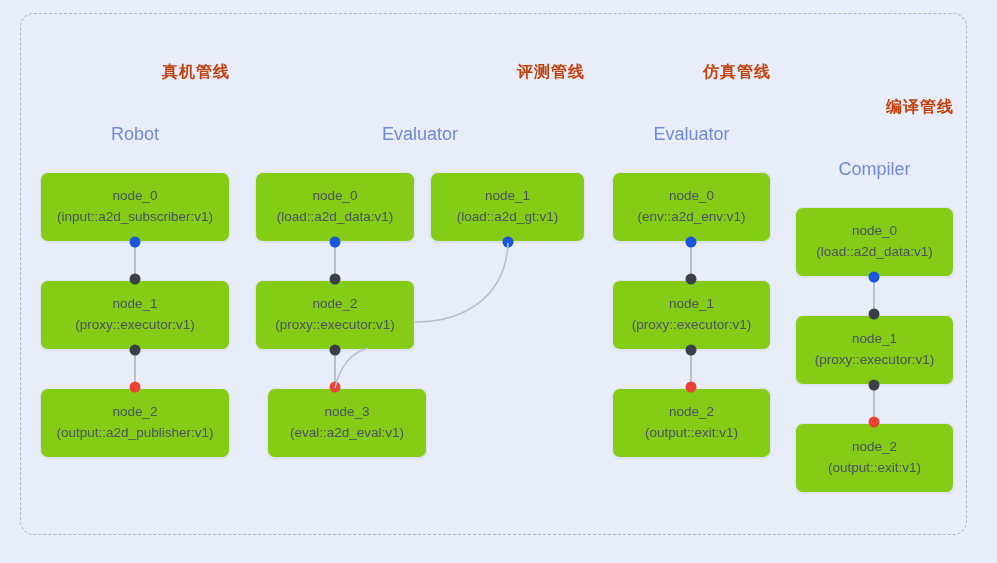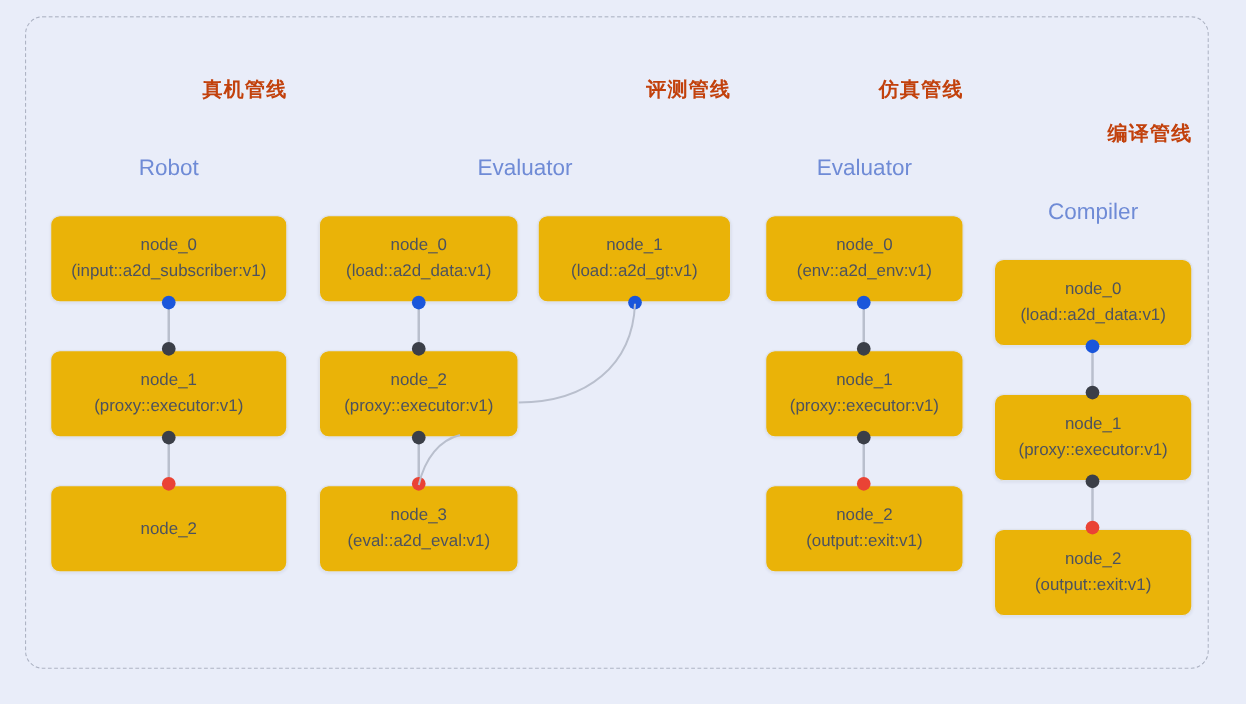--- a/index.html
+++ b/index.html
@@ -68,21 +68,21 @@
     font-size: 18px;
     font-weight: normal;
     color: #6f8bd6;
     white-space: nowrap;
   }
 
   
   .node-box {
     position: absolute;
     box-sizing: border-box;
-    background: #eab308;
+    background: #84cc16;
     border: 1px solid #dfe3ec;
     border-radius: 8px;
     box-shadow: 0 1px 2px rgba(70,85,130,0.07);
     display: flex;
     flex-direction: column;
     align-items: center;
     justify-content: center;
   }
   .node-name {
     font-size: 13.5px;
@@ -138,20 +138,21 @@
         <div class="node-spec">(input::a2d_subscriber:v1)</div>
       </div>
 
       <div class="node-box" style="left:0px; top:280px; width:190px; height:70px;">
         <div class="node-name">node_1</div>
         <div class="node-spec">(proxy::executor:v1)</div>
       </div>
 
       <div class="node-box" style="left:0px; top:388px; width:190px; height:70px;">
         <div class="node-name">node_2</div>
+        <div class="node-spec">(output::a2d_publisher:v1)</div>
       </div>
 
       <div class="edge-line" style="left:94px; top:242px; height:38px;"></div>
       <div class="edge-line" style="left:94px; top:350px; height:38px;"></div>
 
       <div class="port-dot port-blue" style="left:95px; top:242px; width:11px; height:11px;"></div>
       <div class="port-dot port-dark" style="left:95px; top:279px; width:11px; height:11px;"></div>
       <div class="port-dot port-dark" style="left:95px; top:350px; width:11px; height:11px;"></div>
       <div class="port-dot port-red" style="left:95px; top:387px; width:11px; height:11px;"></div>
     </div>
@@ -163,21 +164,21 @@
       <div class="node-box" style="left:0px; top:172px; width:160px; height:70px;">
         <div class="node-name">node_0</div>
         <div class="node-spec">(load::a2d_data:v1)</div>
       </div>
 
       <div class="node-box" style="left:0px; top:280px; width:160px; height:70px;">
         <div class="node-name">node_2</div>
         <div class="node-spec">(proxy::executor:v1)</div>
       </div>
 
-      <div class="node-box" style="left:0px; top:388px; width:160px; height:70px;">
+      <div class="node-box" style="left:12px; top:388px; width:160px; height:70px;">
         <div class="node-name">node_3</div>
         <div class="node-spec">(eval::a2d_eval:v1)</div>
       </div>
 
       <div class="node-box" style="left:175px; top:172px; width:155px; height:70px;">
         <div class="node-name">node_1</div>
         <div class="node-spec">(load::a2d_gt:v1)</div>
       </div>
 
       <div class="edge-line" style="left:79px; top:242px; height:38px;"></div>

